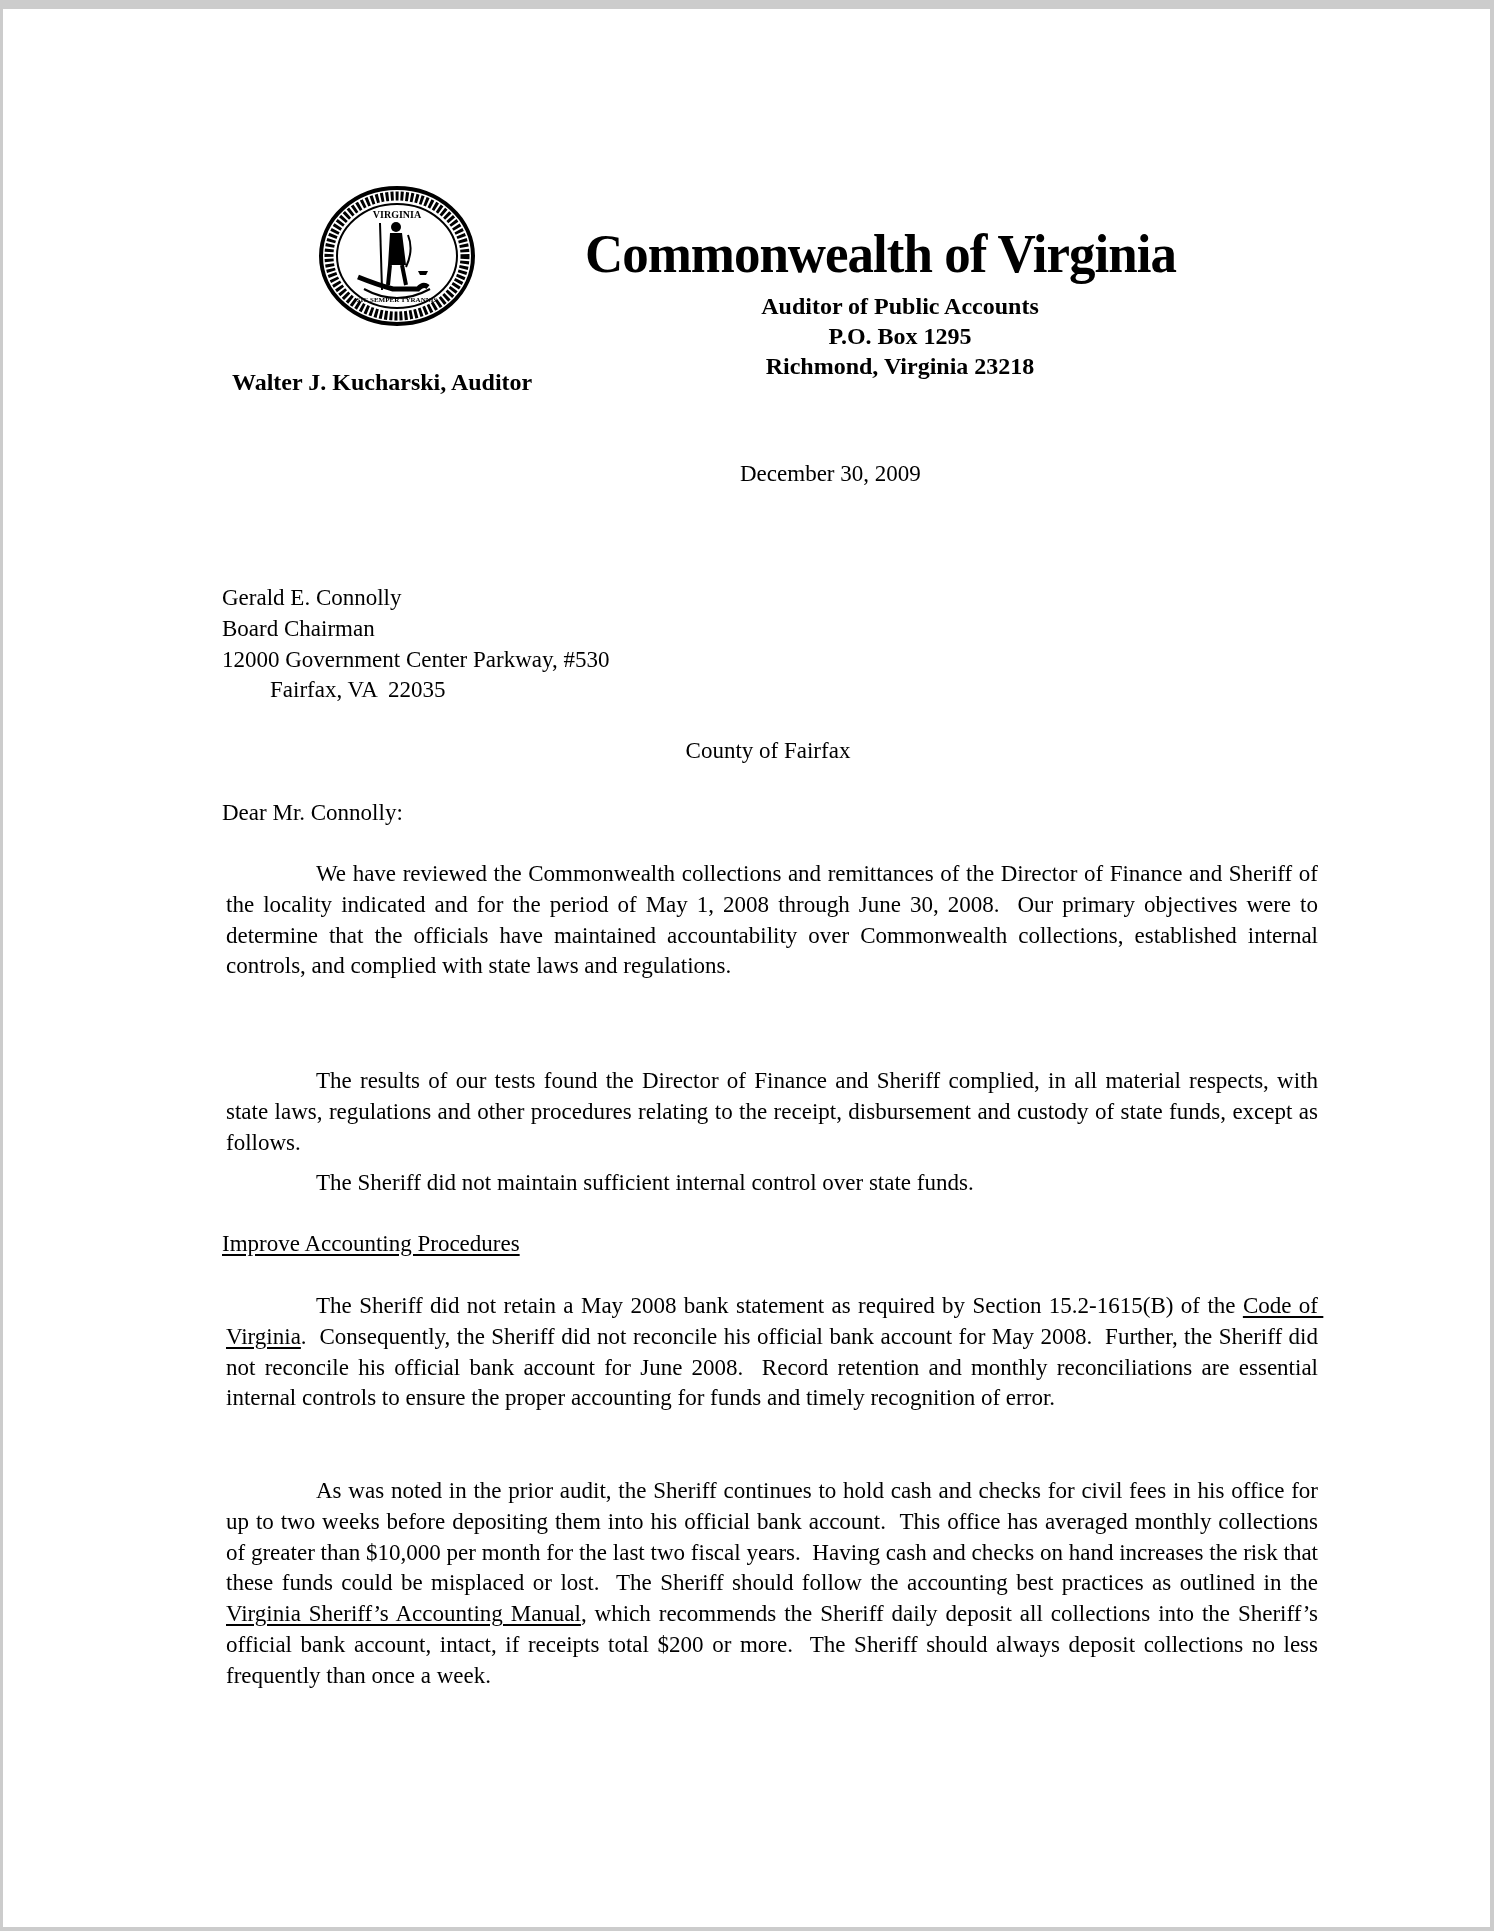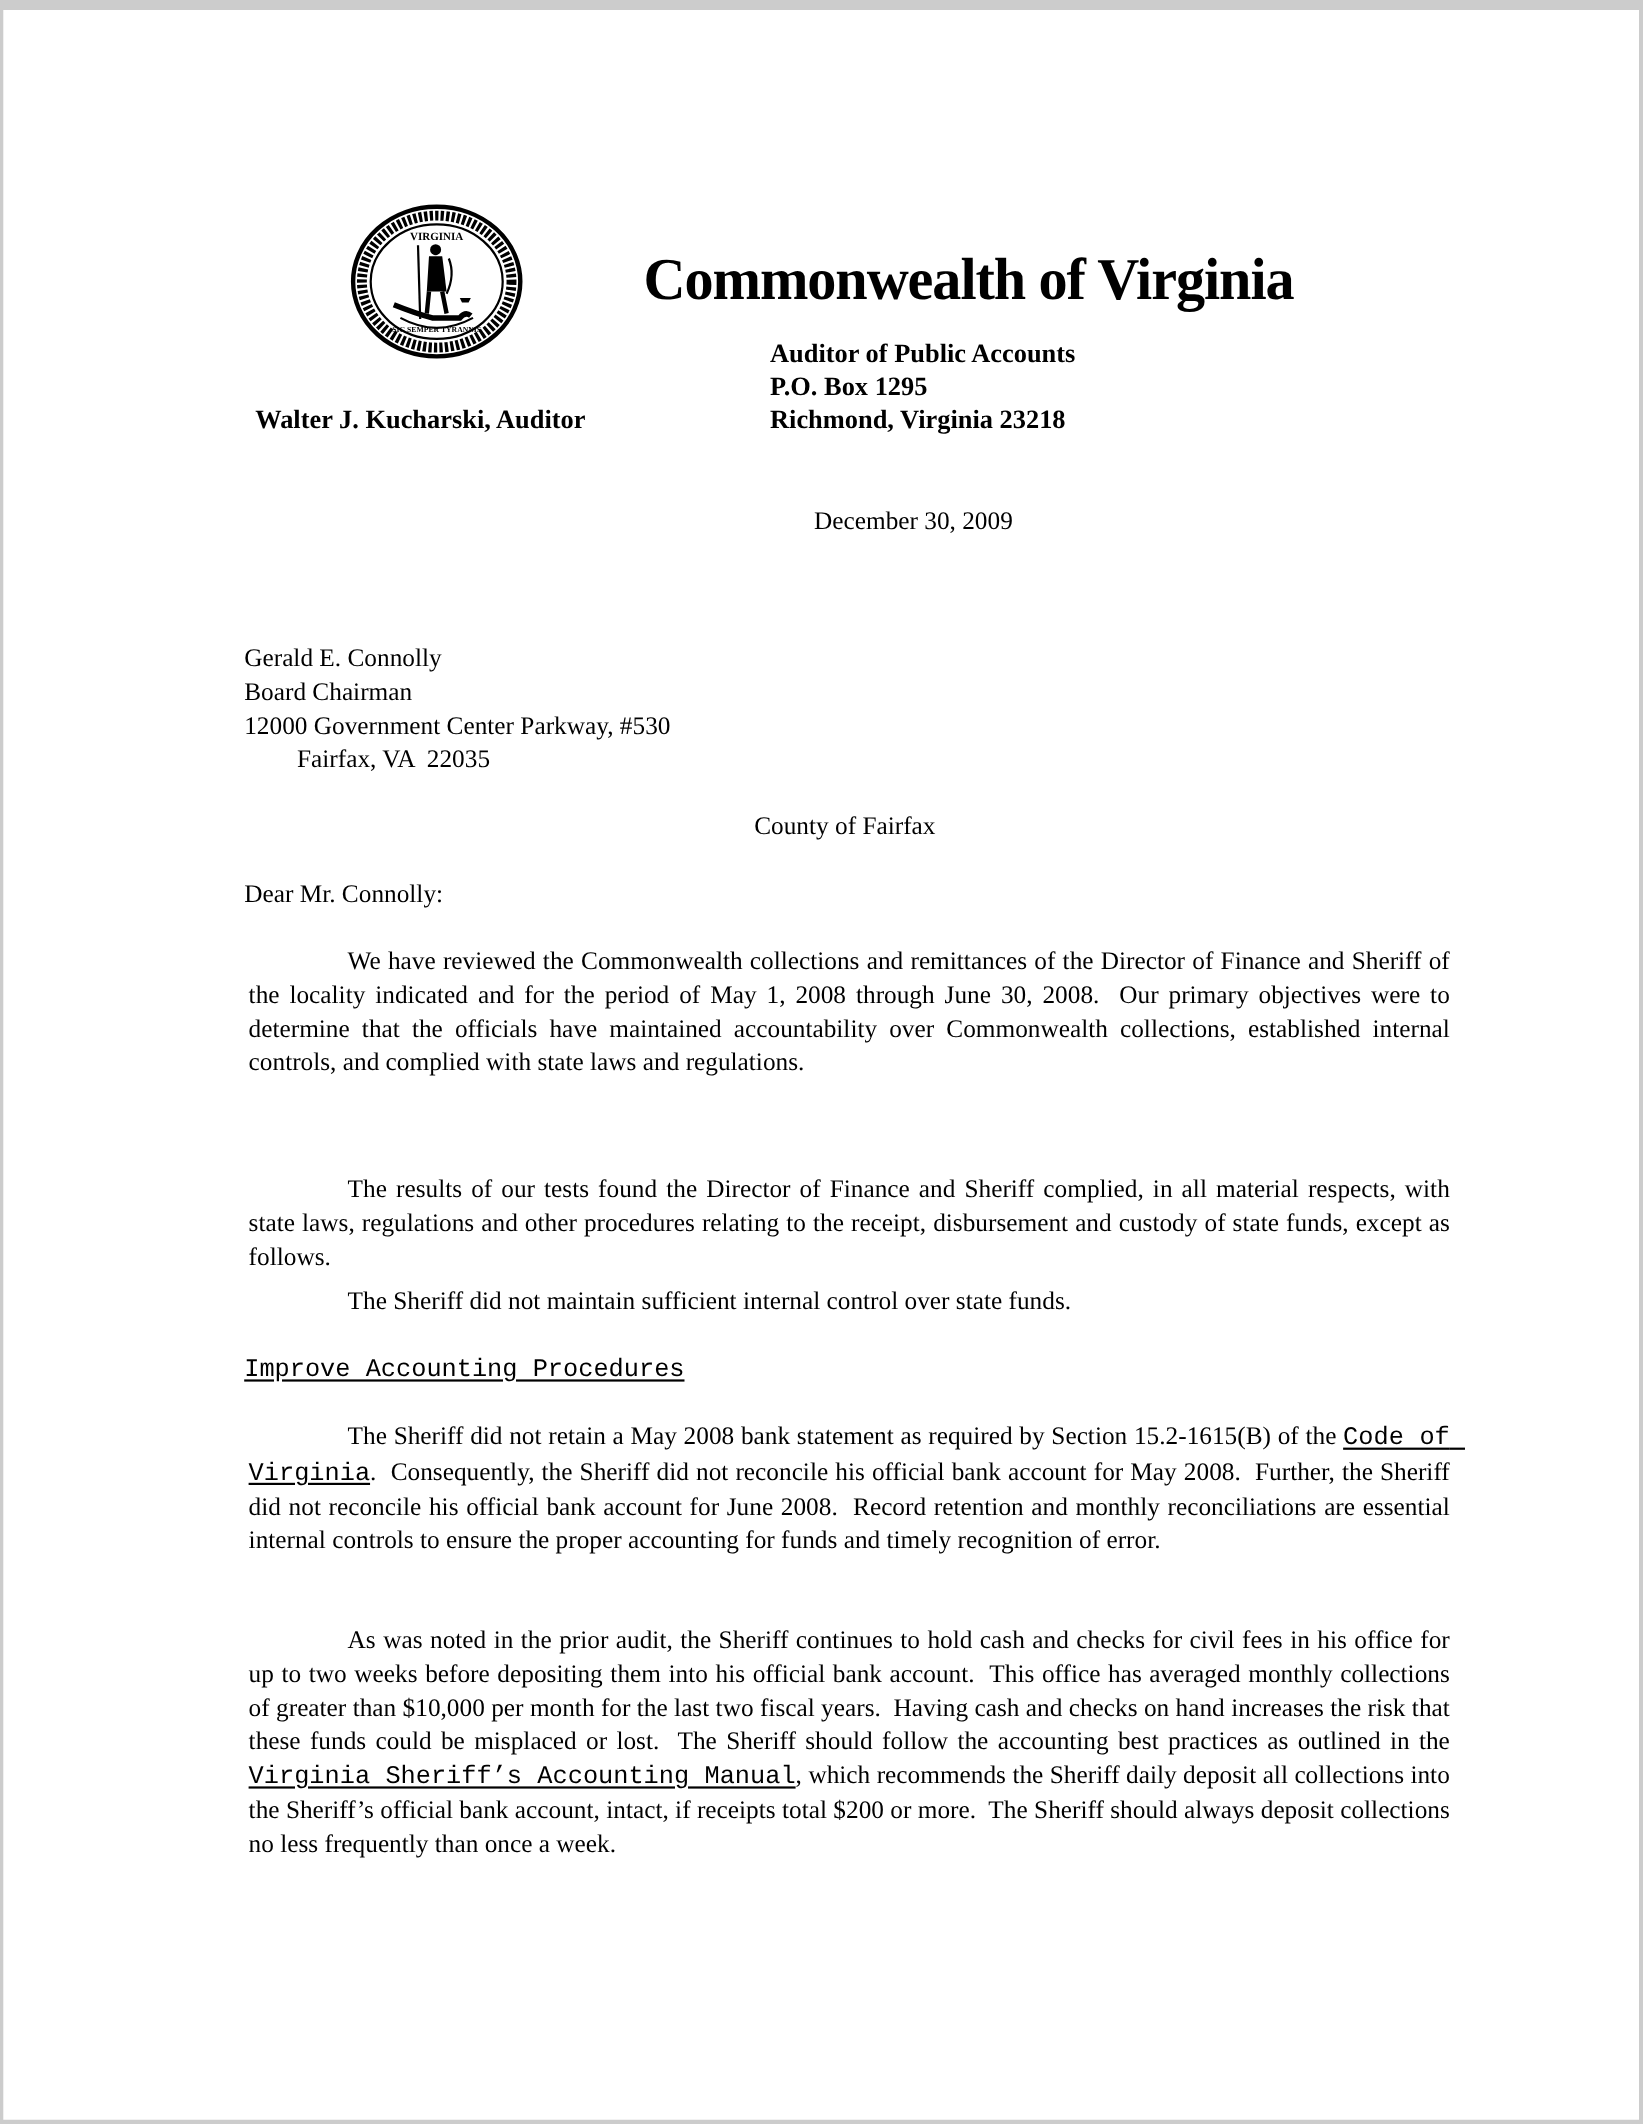--- a/index.html
+++ b/index.html
@@ -1,27 +1,27 @@
 <!DOCTYPE html>
 <html><head>
 <meta charset="utf-8">
 <style>
   html, body { margin: 0; padding: 0; }
   body { width: 1494px; height: 1931px; position: relative; background: #ffffff; overflow: hidden; }
   .frame { position: absolute; left: 0; top: 0; width: 1494px; height: 1931px; box-sizing: border-box; border: 3px solid #cccccc; border-top-width: 9px; border-right-width: 4px; border-bottom-width: 4px; background: #fff; }
   .seal { position: absolute; left: 318px; top: 185px; width: 158px; height: 142px; }
   .title { position: absolute; left: 585px; top: 222px; width: 630px; font-family: "Liberation Serif", "DejaVu Serif", serif; font-weight: bold; font-size: 54px; line-height: 64px; white-space: nowrap; letter-spacing: -1px; color: #000; transform: scaleX(0.98); transform-origin: left center; }
   .hdr { position: absolute; font-family: "Liberation Serif", "DejaVu Serif", serif; font-weight: bold; font-size: 24px; line-height: 30px; color: #000; white-space: nowrap; }
-  .addr { left: 700px; top: 307px; width: 400px; }
+  .addr { left: 700px; top: 291px; width: 400px; text-align: center; }
   .auditor-name { left: 232px; top: 367px; width: 360px; }
   .txt { position: absolute; font-family: "Liberation Serif", "DejaVu Serif", serif; font-size: 23px; line-height: 30.8px; color: #000; }
   .date { left: 740px; top: 459px; white-space: nowrap; }
   .left { left: 222px; width: 1092px; }
   .para { left: 226px; width: 1092px; text-align: justify; text-indent: 90px; }
-  .u { text-decoration: underline; text-underline-offset: 3px; font-family: Liberation Mono, monospace; }
+  .u { text-decoration: underline; text-underline-offset: 3px; }
 </style>
 </head>
 <body>
 
 <div class="frame"></div>
 
 <svg class="seal" viewBox="0 0 158 142">
   <ellipse cx="79" cy="71" rx="76" ry="68" fill="none" stroke="#000" stroke-width="4"></ellipse>
   <ellipse cx="79" cy="71" rx="68" ry="60" fill="none" stroke="#000" stroke-width="9" stroke-dasharray="3 2"></ellipse>
   <ellipse cx="79" cy="71" rx="60" ry="52" fill="#fff" stroke="#000" stroke-width="2"></ellipse>

